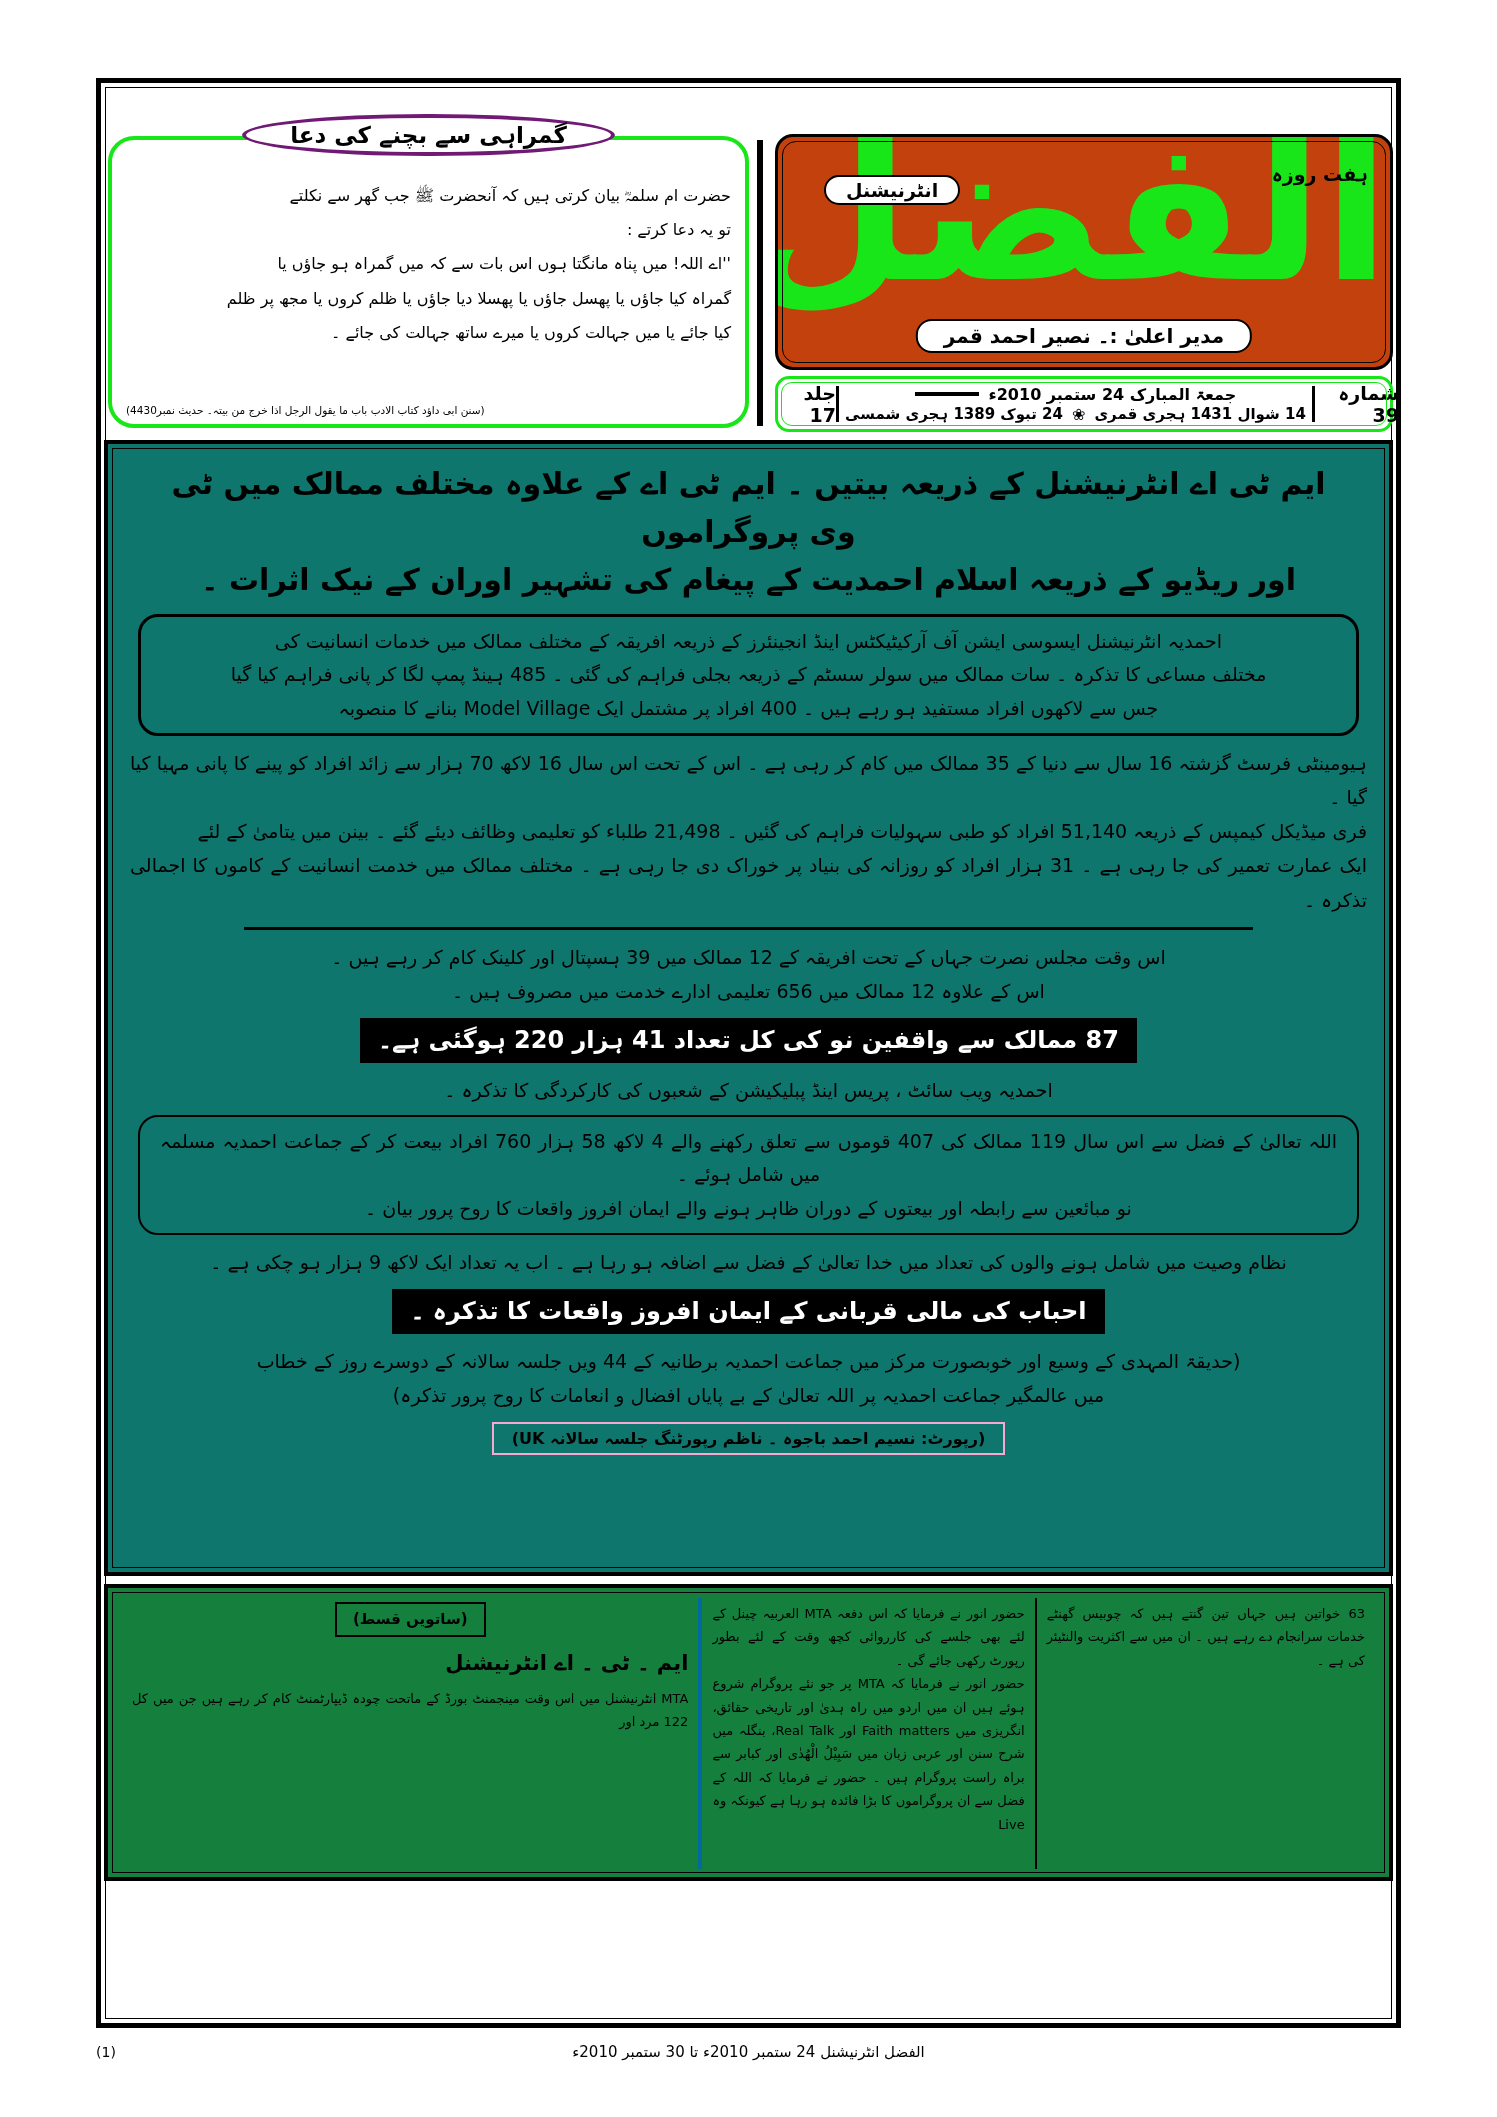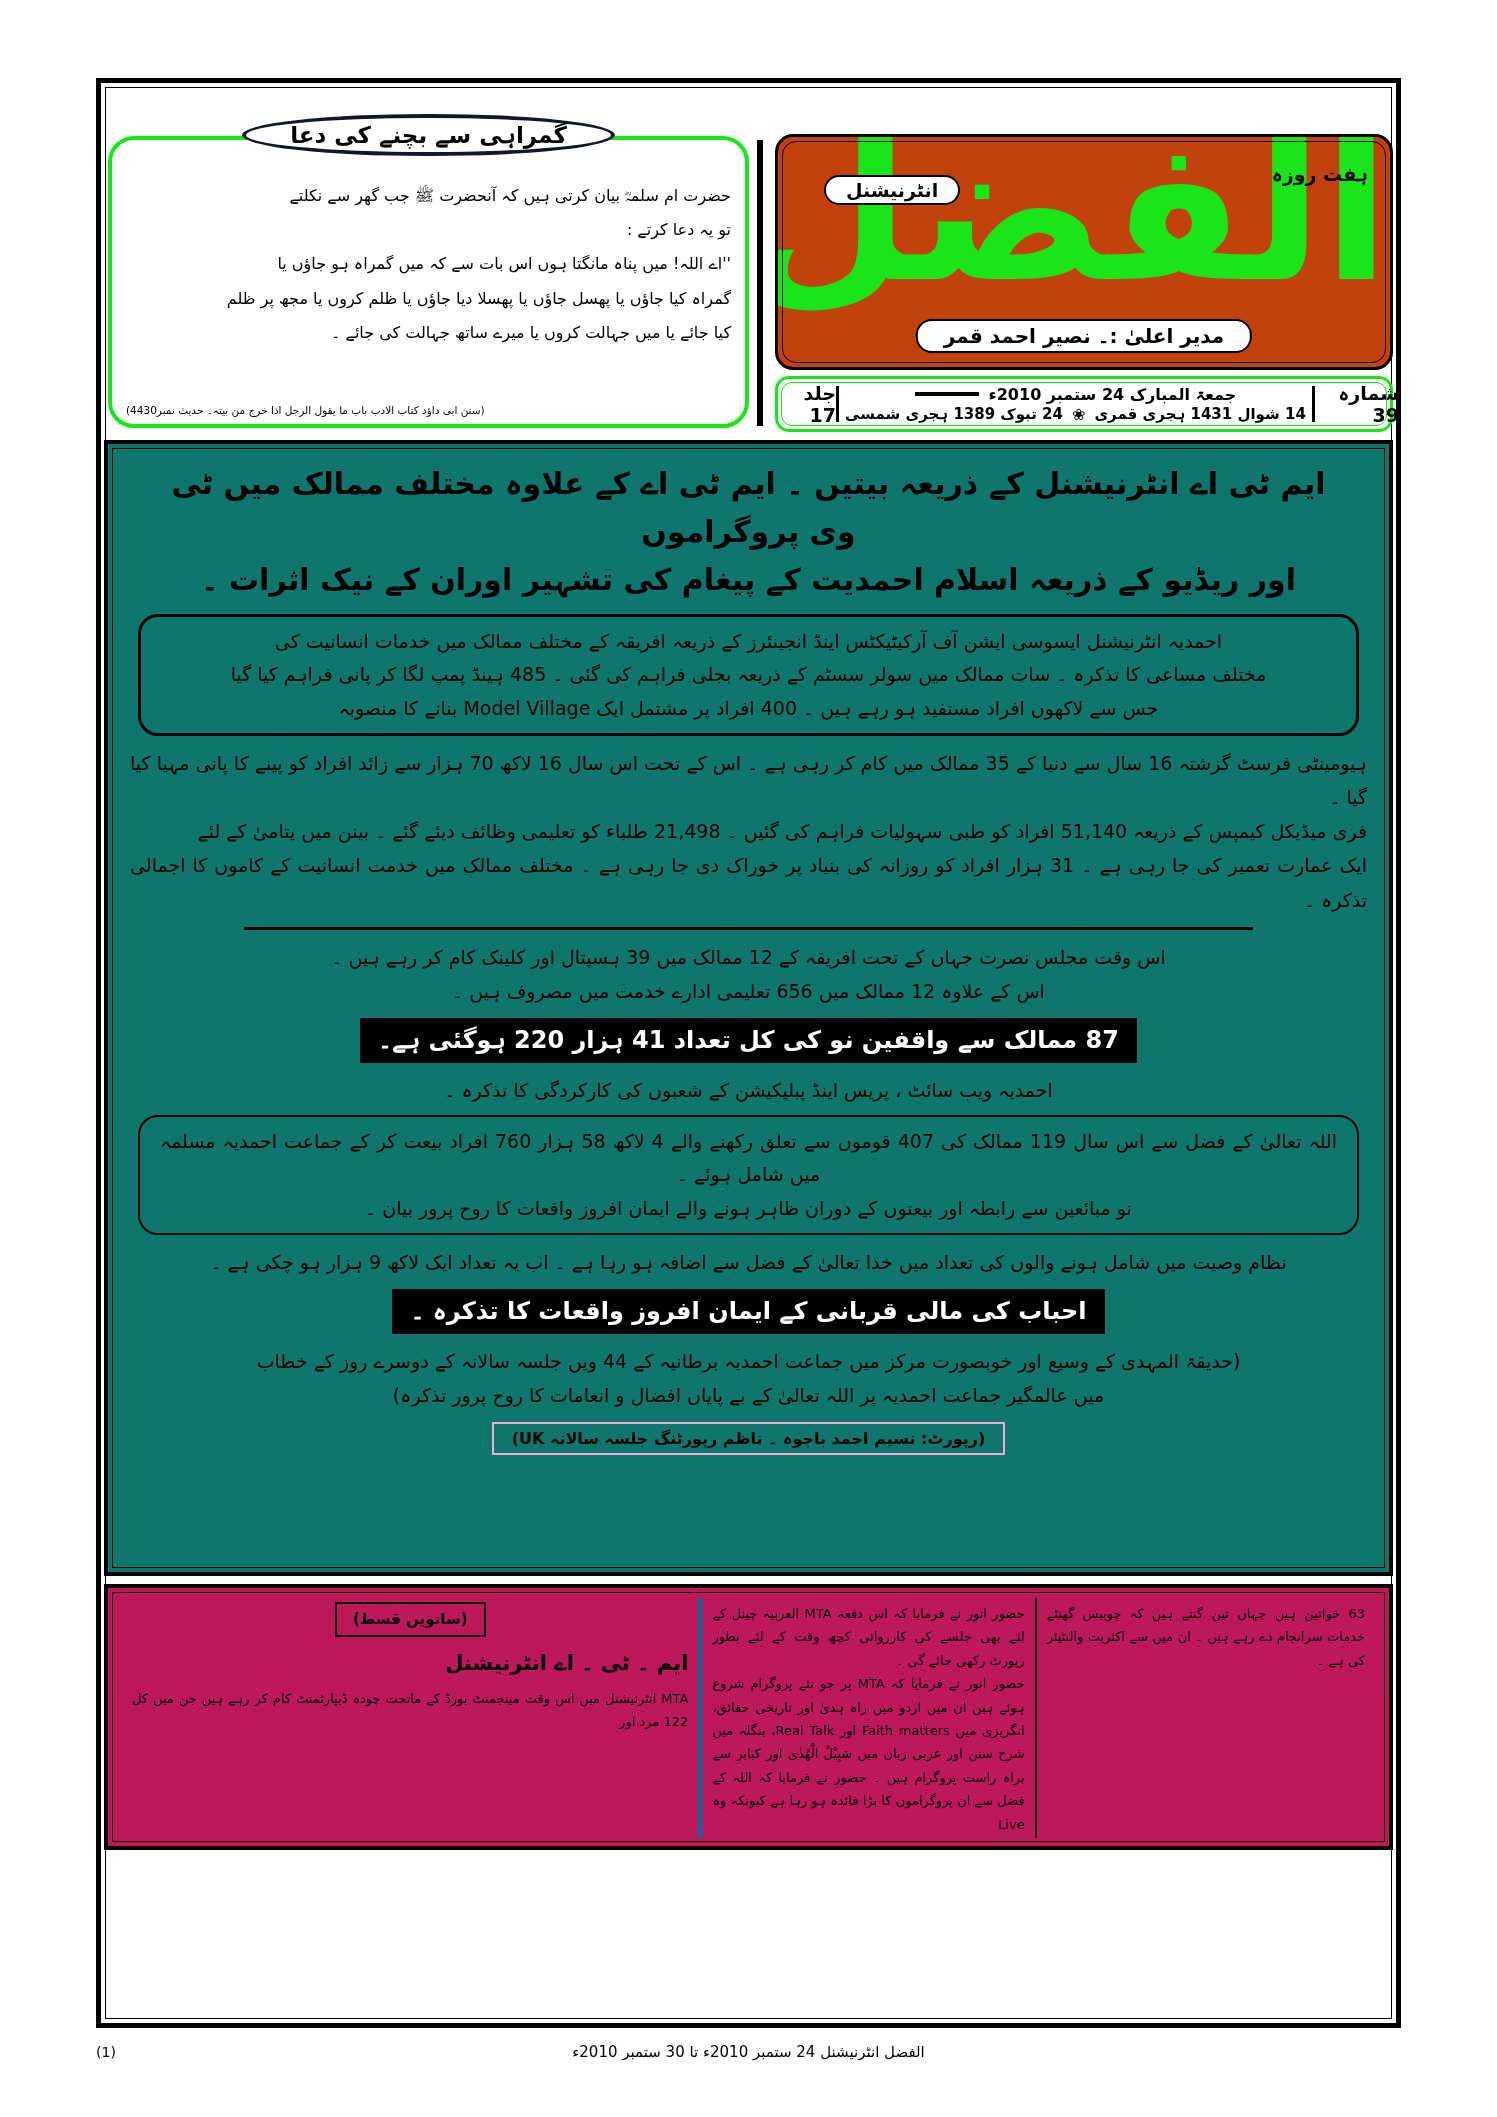--- a/index.html
+++ b/index.html
@@ -74,21 +74,21 @@
     border-radius:26px;
     box-sizing:border-box;
     background:#fff;
   }
   .dua-title-wrap{
     position:absolute;
     left:0;right:0;top:-26px;
     display:flex;justify-content:center;
   }
   .dua-title{
-    border:4px solid #0f172a;
+    border:4px solid #701a75;
     border-radius:50%/50%;
     padding:4px 44px;
     background:#fff;
     font-size:23px;
     font-weight:bold;
     white-space:nowrap;
     line-height:1.15;
   }
   .dua-body{
     position:absolute;
@@ -314,24 +314,24 @@
   .paren-block{
     font-size:19px;line-height:1.8;
     text-align:center;
     margin:8px 20px;
   }
 
   
   .bottom-frame{
     position:absolute;
     left:104px;top:1584px;
-    width:1289px;height:266px;
+    width:1289px;height:297px;
     border:4px solid #000;
     box-sizing:border-box;
-    background:#be185d;
+    background:#15803d;
     text-decoration:underline;
   }
   .bottom-frame::after{
     content:"";
     position:absolute;
     left:4px;top:4px;right:4px;bottom:4px;
     border:1px solid #000;
     pointer-events:none;
   }
   .bottom-inner{

